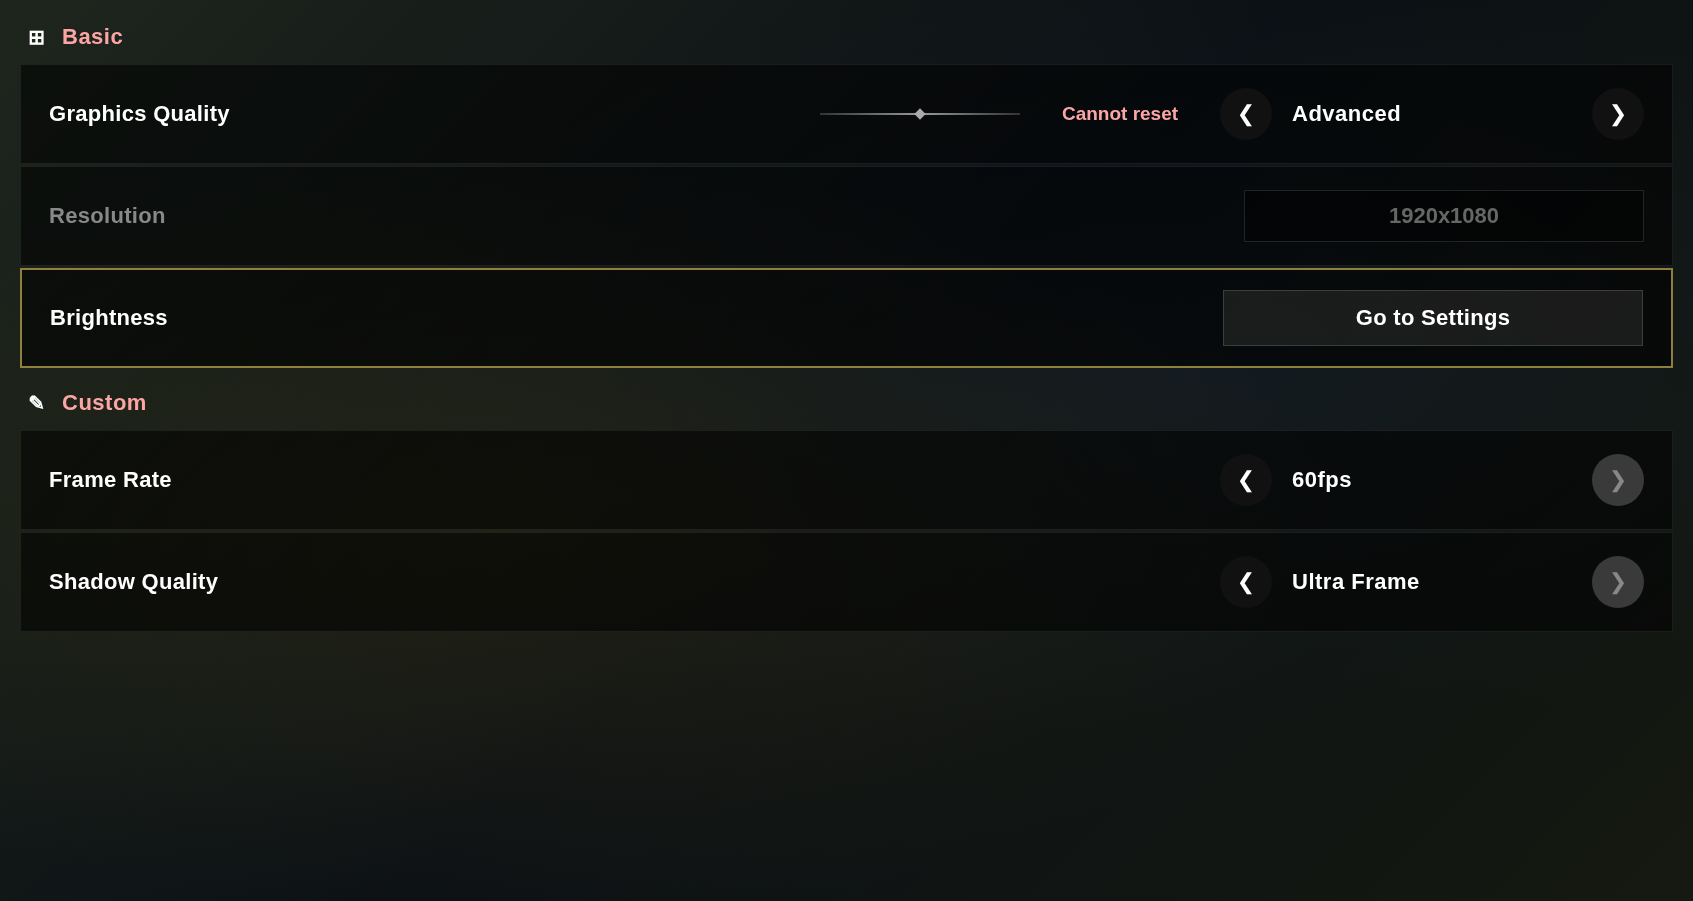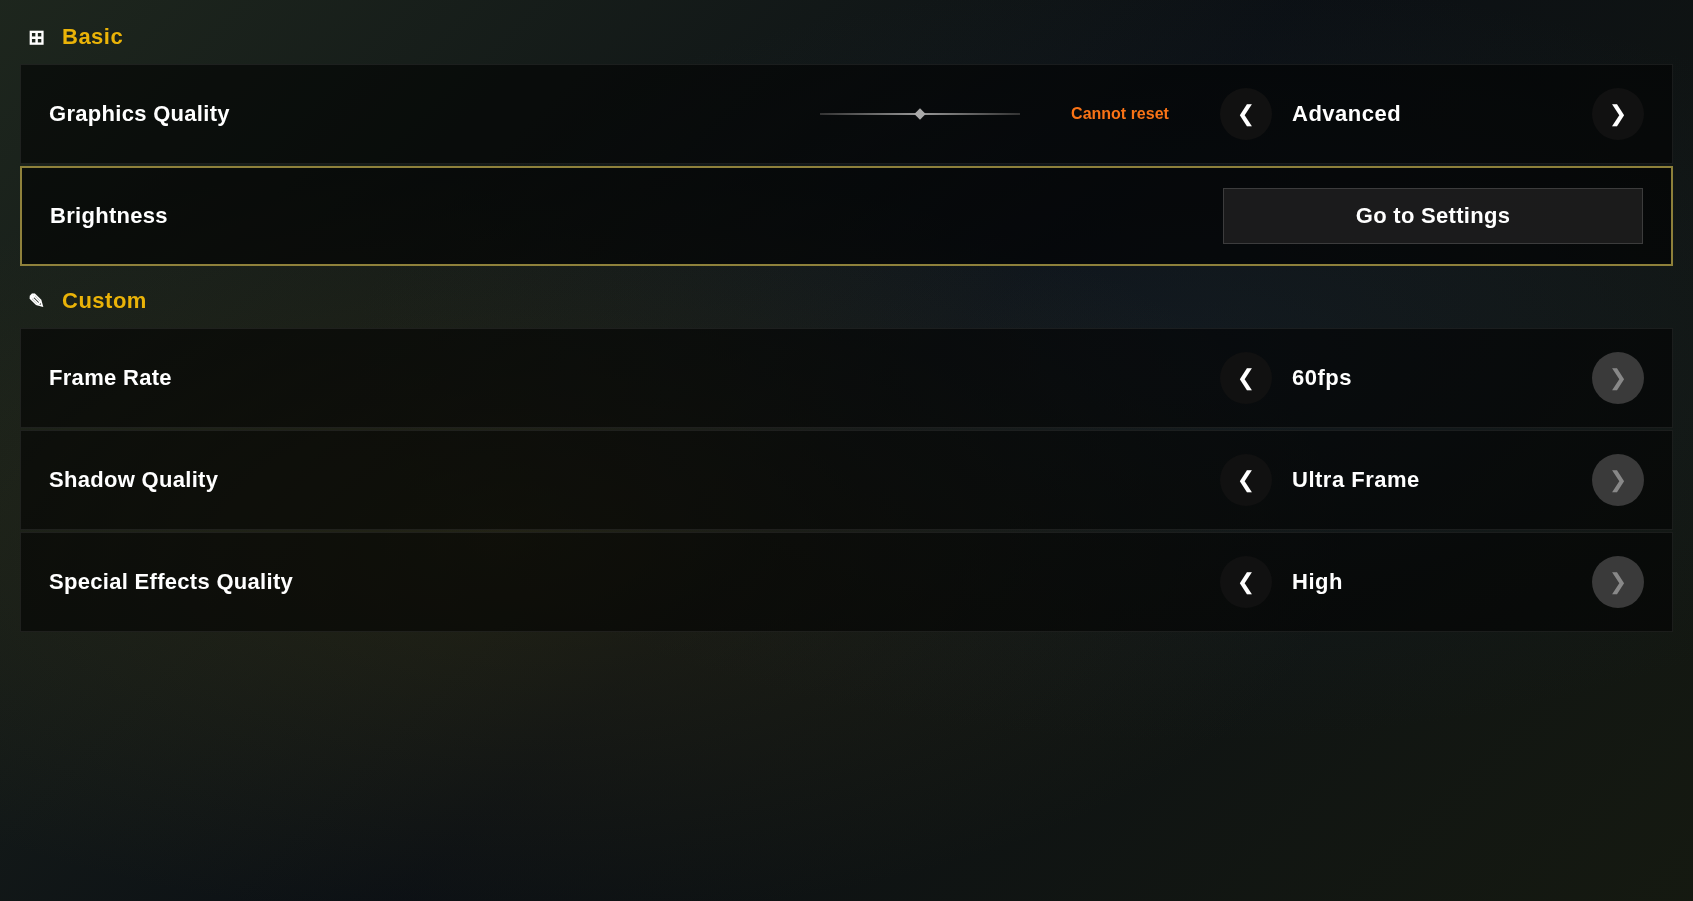--- a/index.html
+++ b/index.html
@@ -36,21 +36,21 @@
       width: 100%;
       height: 100%;
       padding: 10px 20px;
     }
 
     .section-header {
       display: flex;
       align-items: center;
       gap: 12px;
       padding: 14px 4px;
-      color: #eab308;
+      color: #fca5a5;
       font-size: 22px;
       font-weight: 600;
       letter-spacing: 0.5px;
     }
 
     .section-header .header-icon {
       display: flex;
       align-items: center;
       justify-content: center;
       width: 26px;
@@ -146,22 +146,22 @@
       min-width: 420px;
       text-align: center;
       color: #ffffff;
       font-size: 22px;
       font-weight: 600;
       cursor: pointer;
       letter-spacing: 0.3px;
     }
 
     .cannot-reset-text {
-      color: #f97316;
-      font-size: 16px;
+      color: #fca5a5;
+      font-size: 19px;
       font-weight: 600;
       text-align: center;
       min-width: 200px;
     }
 
     .slider-line {
       width: 200px;
       height: 2px;
       background: linear-gradient(to right, #333, #999, #333);
       position: relative;
@@ -210,20 +210,28 @@
         <span class="chevron-left"></span>
       </button>
       <span class="value-display">Advanced</span>
       <button class="nav-btn active">
         <span class="chevron-right"></span>
       </button>
     </div>
   </div>
 
 
+  <div class="settings-row">
+    <span class="row-label dimmed">Resolution</span>
+    <div class="row-control">
+      <div class="resolution-display">
+        <span>1920x1080</span>
+      </div>
+    </div>
+  </div>
 
   <div class="settings-row highlighted">
     <span class="row-label">Brightness</span>
     <div class="row-control">
       <button class="goto-settings-btn">Go to Settings</button>
     </div>
   </div>
 
   <div class="section-header" style="margin-top: 8px;">
     <span class="header-icon pencil-icon"></span>
@@ -249,26 +257,14 @@
       <button class="nav-btn active">
         <span class="chevron-left"></span>
       </button>
       <span class="value-display">Ultra Frame</span>
       <button class="nav-btn inactive">
         <span class="chevron-right"></span>
       </button>
     </div>
   </div>
 
-  <div class="settings-row">
-    <span class="row-label">Special Effects Quality</span>
-    <div class="row-control">
-      <button class="nav-btn active">
-        <span class="chevron-left"></span>
-      </button>
-      <span class="value-display">High</span>
-      <button class="nav-btn inactive">
-        <span class="chevron-right"></span>
-      </button>
-    </div>
-  </div>
 
 </div>
 
 </body></html>

